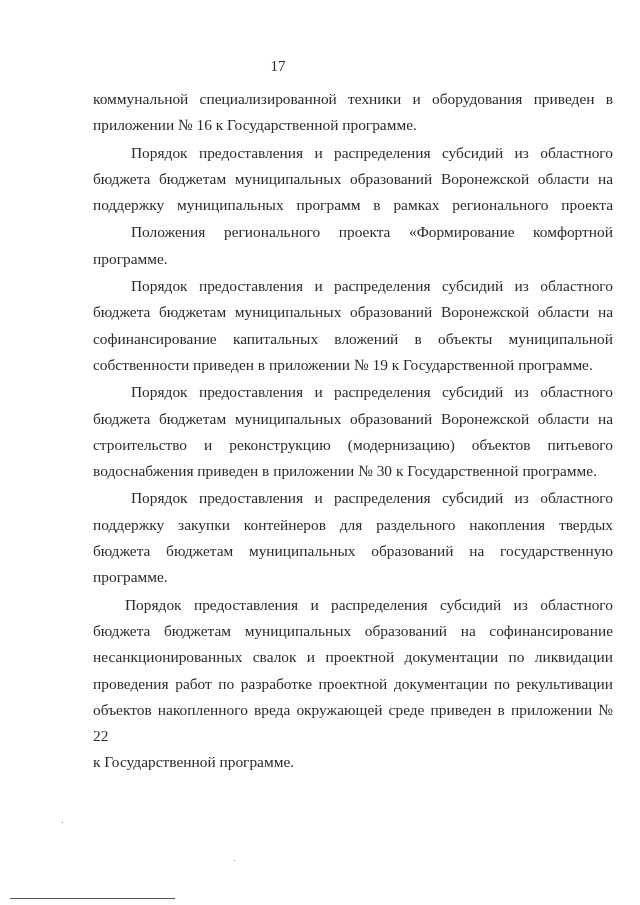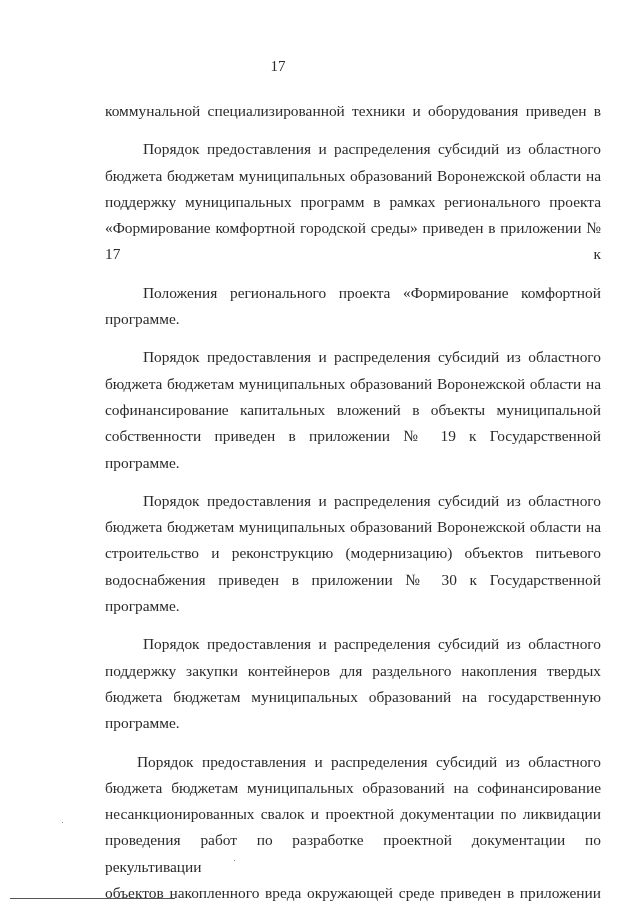--- a/index.html
+++ b/index.html
@@ -9,43 +9,43 @@
   }
   .page-number {
     position: absolute; top: 58px; left: 0; width: 556px; text-align: center;
     font-size: 15px; color: #2a2a2a;
   }
   .content {
     position: absolute; top: 86px; left: 93px; width: 520px;
     font-size: 15.4px; line-height: 26.3px;
   }
   .para {
-    margin: 12px; text-align: justify; text-align-last: left;
+    margin: 0; text-align: justify; text-align-last: left;
   }
   .line { display: block; text-align: justify; text-align-last: justify; }
   .line.last { text-align-last: left; }
   .rule {
     position: absolute; left: 10px; top: 898px; width: 165px; height: 1px; background: #555;
   }
   .speck { position: absolute; width: 1px; height: 1px; background: #888; }
 </style>
 </head>
 <body>
 
 <div class="page-number">17</div>
 
 <div class="content">
   <p class="para">
     <span class="line">коммунальной специализированной техники и оборудования приведен в</span>
+    <span class="line last">приложении № 16 к Государственной программе.</span>
   </p>
   <p class="para" style="margin-top:1px">
     <span class="line" style="padding-left:38px">Порядок предоставления и распределения субсидий из областного</span>
     <span class="line">бюджета бюджетам муниципальных образований Воронежской области на</span>
     <span class="line">поддержку муниципальных программ в рамках регионального проекта</span>
-    <span class="line">«Формирование комфортной городской среды» приведен в приложении № 17 к</span>
   </p>
   <p class="para" style="margin-top:1px">
     <span class="line" style="padding-left:38px">Положения регионального проекта «Формирование комфортной</span>
     <span class="line last">программе.</span>
   </p>
   <p class="para" style="margin-top:1px">
     <span class="line" style="padding-left:38px">Порядок предоставления и распределения субсидий из областного</span>
     <span class="line">бюджета бюджетам муниципальных образований Воронежской области на</span>
     <span class="line">софинансирование капитальных вложений в объекты муниципальной</span>
     <span class="line last">собственности приведен в приложении № 19 к Государственной программе.</span>

